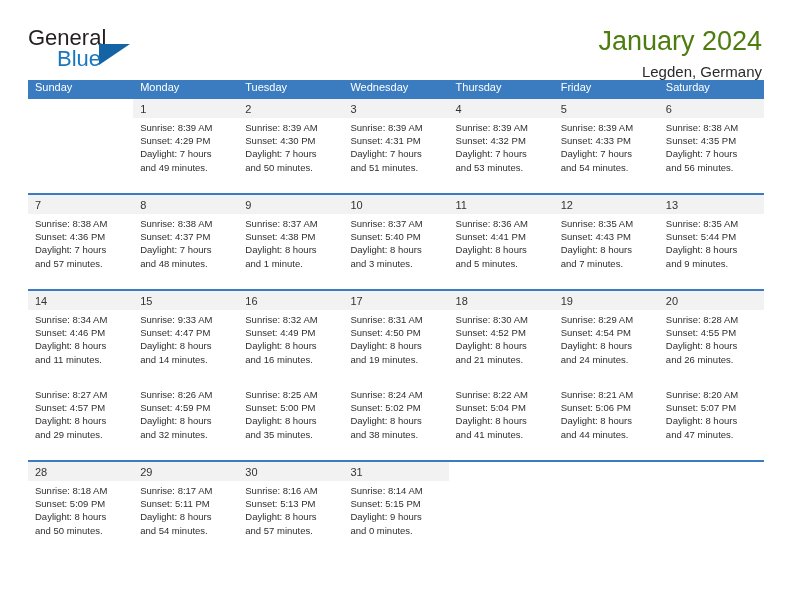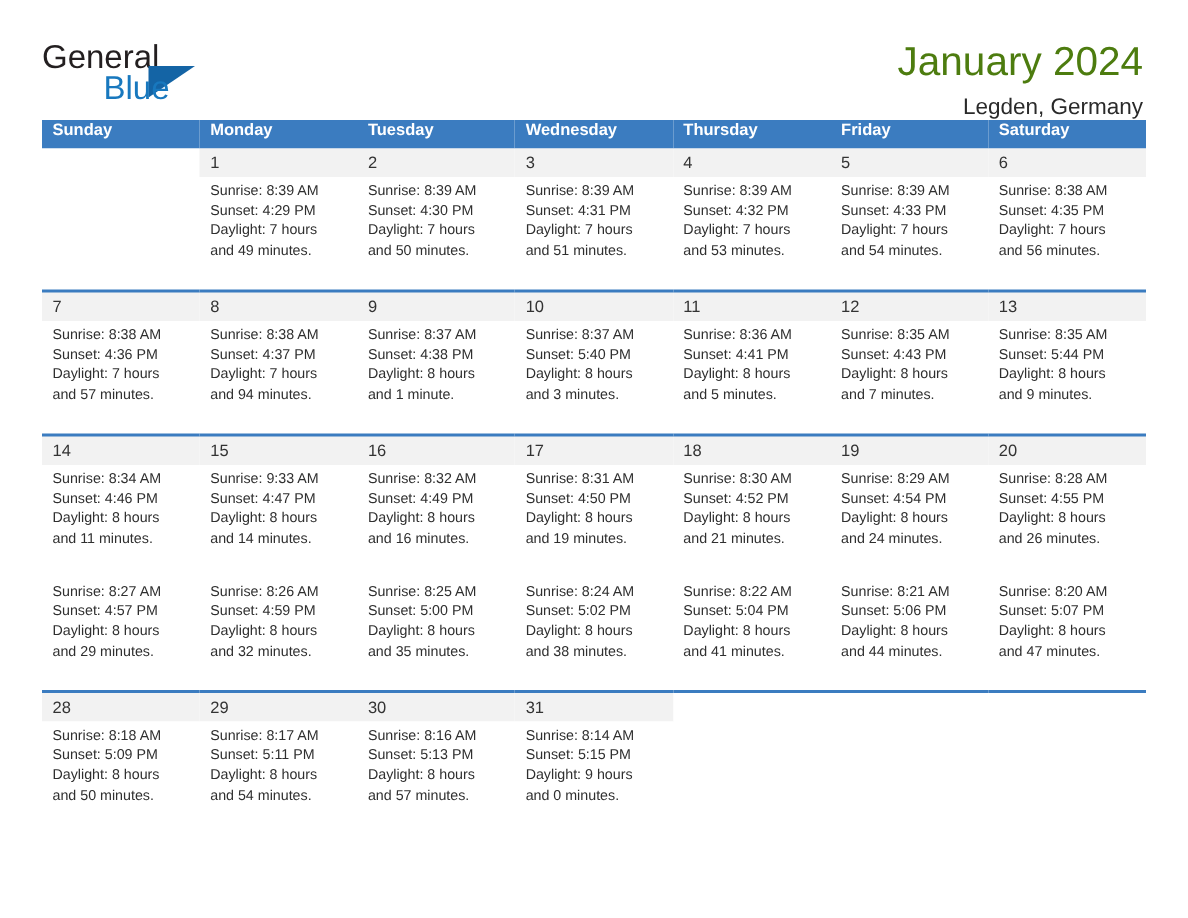--- a/index.html
+++ b/index.html
@@ -45,21 +45,20 @@
     left: 0;
     top: 0;
   }
   .brand-blue {
     font-size: 22px;
     color: #1878be;
     line-height: 24px;
     position: absolute;
     left: 29px;
     top: 21px;
-    margin-left: 12px;
   }
   .brand-triangle {
     position: absolute;
     left: 71px;
     top: 18px;
     width: 0;
     height: 0;
     border-left: 31px solid #1464a5;
     border-bottom: 21px solid transparent;
   }
@@ -87,21 +86,21 @@
   .calendar {
     width: 736px;
     border-collapse: collapse;
     table-layout: fixed;
     margin-top: 6px;
   }
   .calendar th {
     background: #3b7cc0;
     color: #ffffff;
     font-size: 11px;
-    font-weight: bold;
+    font-weight: normal;
     text-align: left;
     padding: 0 0 5px 7px;
     height: 19px;
     box-sizing: border-box;
   }
   .calendar td {
     vertical-align: top;
     padding: 0;
     width: 105.14px;
   }
@@ -238,21 +237,21 @@
           <td>
             <span class="info-line">Sunrise: 8:38 AM</span>
             <span class="info-line">Sunset: 4:36 PM</span>
             <span class="info-line">Daylight: 7 hours</span>
             <span class="info-line">and 57 minutes.</span>
           </td>
           <td>
             <span class="info-line">Sunrise: 8:38 AM</span>
             <span class="info-line">Sunset: 4:37 PM</span>
             <span class="info-line">Daylight: 7 hours</span>
-            <span class="info-line">and 94 minutes.</span>
+            <span class="info-line">and 48 minutes.</span>
           </td>
           <td>
             <span class="info-line">Sunrise: 8:37 AM</span>
             <span class="info-line">Sunset: 4:38 PM</span>
             <span class="info-line">Daylight: 8 hours</span>
             <span class="info-line">and 1 minute.</span>
           </td>
           <td>
             <span class="info-line">Sunrise: 8:37 AM</span>
             <span class="info-line">Sunset: 5:40 PM</span>

